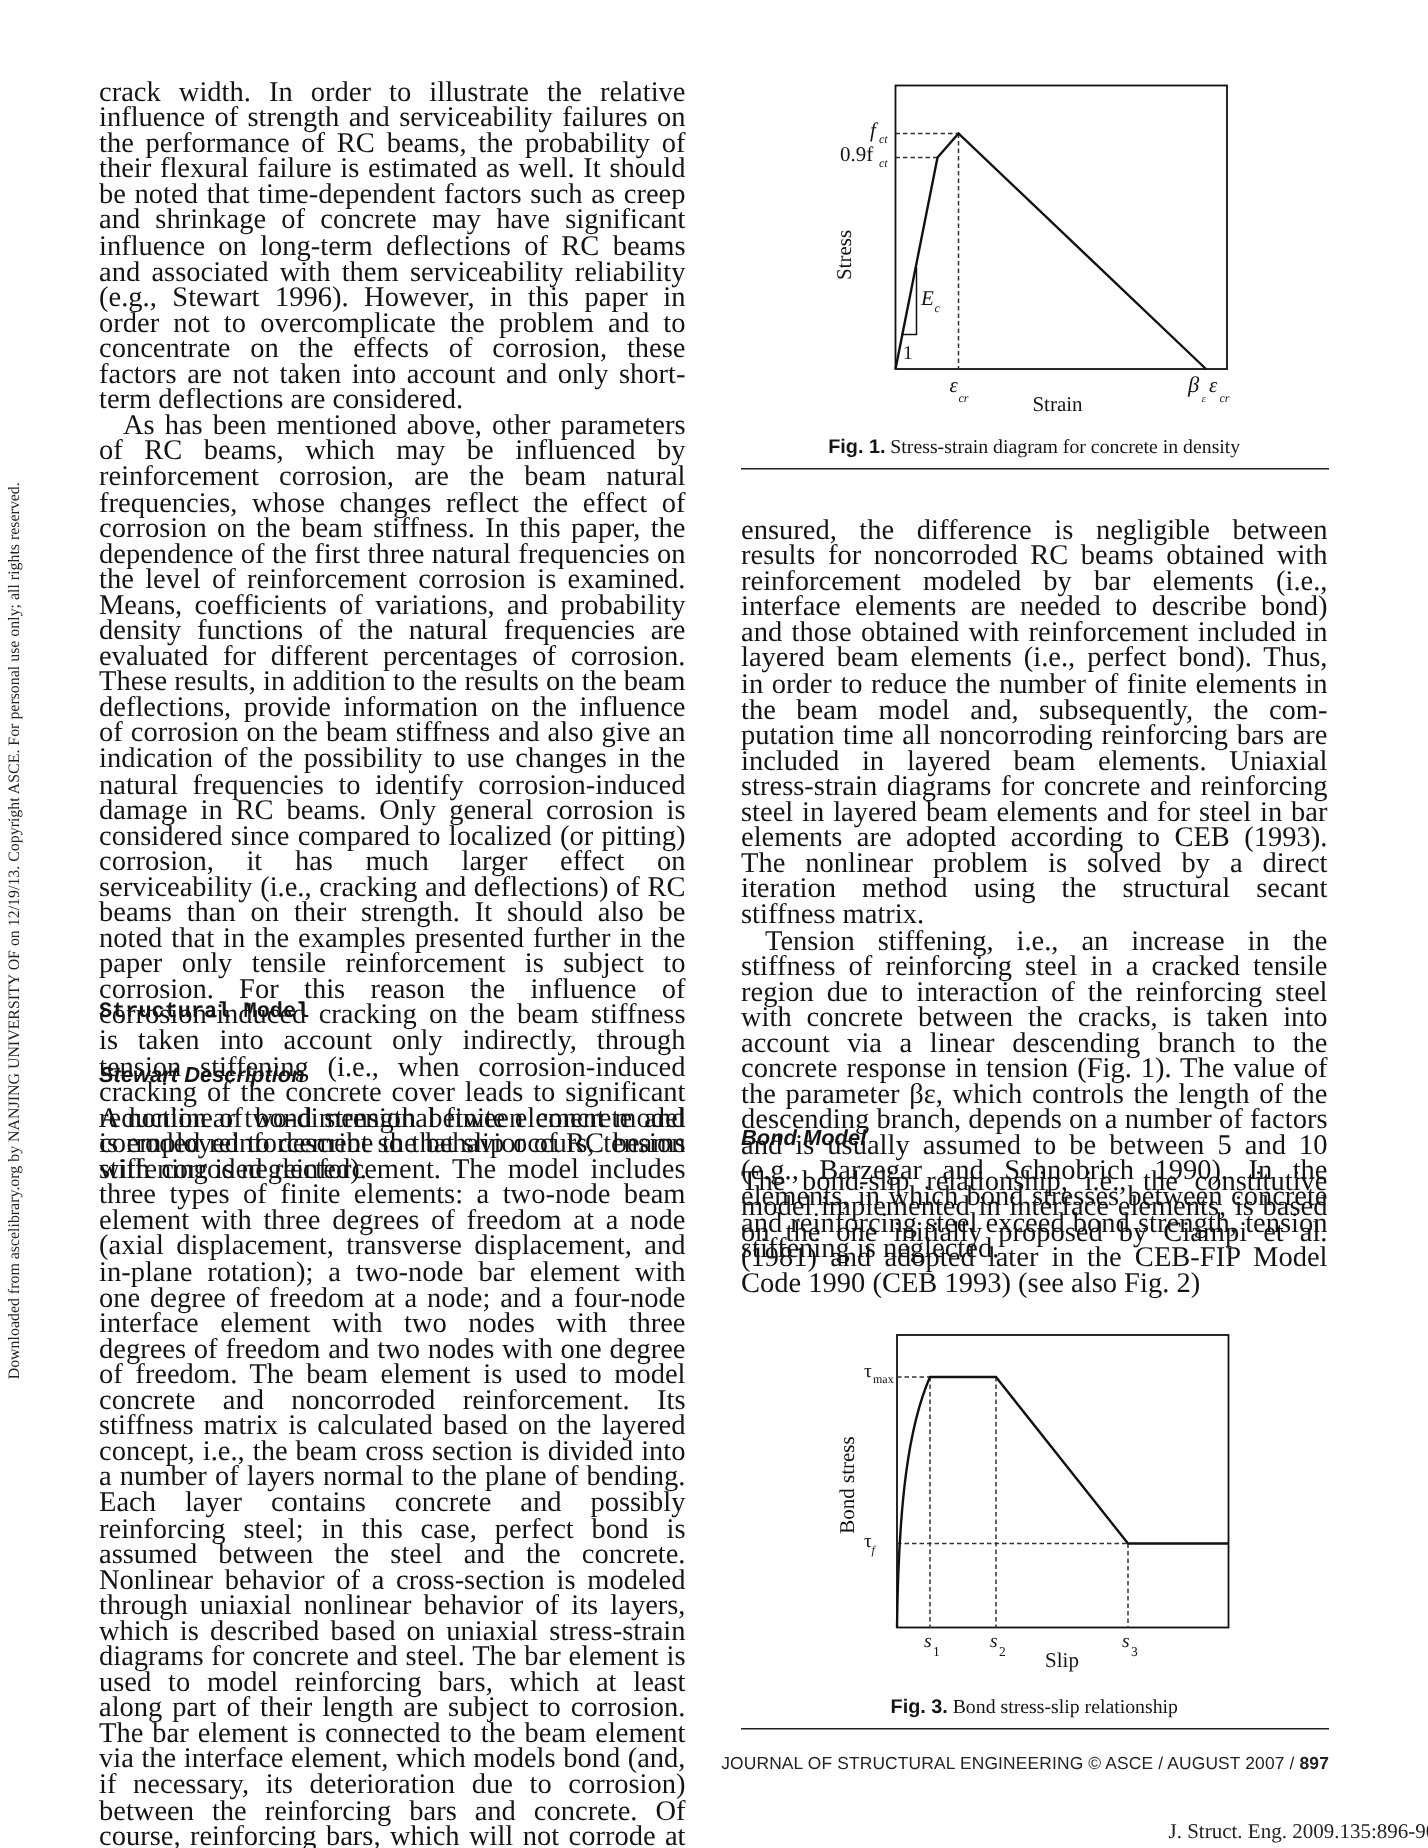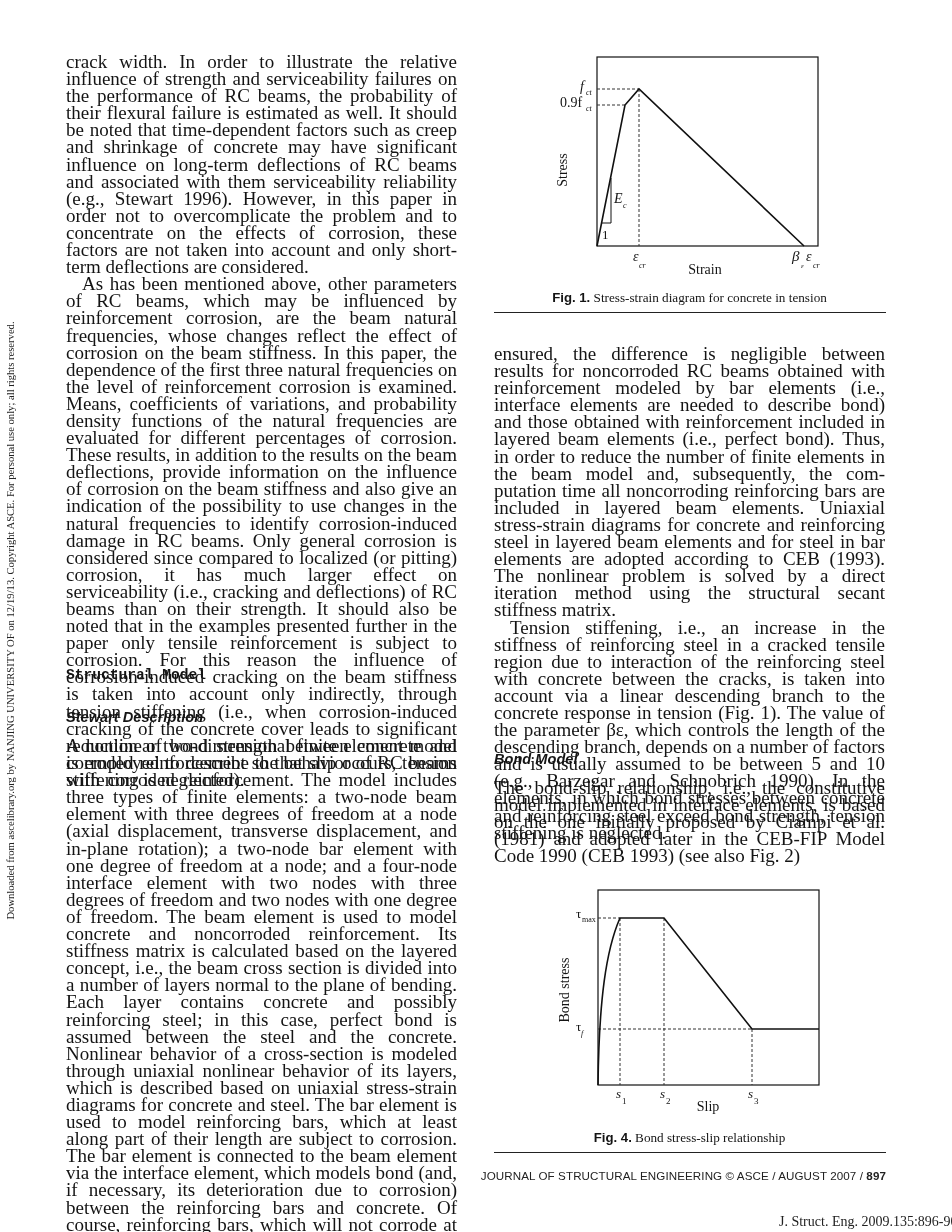--- a/index.html
+++ b/index.html
@@ -102,21 +102,21 @@
     <text x="93" y="216" font-size="14" font-style="italic">ε</text>
     <text x="99" y="223" font-size="8" font-style="italic">cr</text>
     <text x="165" y="229" font-size="14" text-anchor="middle">Strain</text>
     <text x="252" y="216" font-size="15" font-style="italic">β</text>
     <text x="261" y="223" font-size="7" font-style="italic">ε</text>
     <text x="266" y="216" font-size="14" font-style="italic">ε</text>
     <text x="273" y="223" font-size="8" font-style="italic">cr</text>
   </svg>
 </div>
 <div class="fig-caption" style="left:494px; width:391px; top:290px;">
-  <span class="lab">Fig. 1.</span><span> Stress-strain diagram for concrete in tension</span>
+  <span class="lab">Fig. 1.</span><span> Stress-strain diagram for concrete in density</span>
 </div>
 <div class="rule" style="left:494px; width:392px; top:312px;"></div>
 
 <div class="col col-right" style="top:345px;">
   <p>ensured, the difference is negligible between results for noncor­roded RC beams obtained with reinforcement modeled by bar elements (i.e., interface elements are needed to describe bond) and those obtained with reinforcement included in layered beam elements (i.e., perfect bond). Thus, in order to reduce the number of finite elements in the beam model and, subsequently, the com­putation time all noncorroding reinforcing bars are included in layered beam elements. Uniaxial stress-strain diagrams for con­crete and reinforcing steel in layered beam elements and for steel in bar elements are adopted according to CEB (1993). The non­linear problem is solved by a direct iteration method using the structural secant stiffness matrix.</p>
   <p class="indent">Tension stiffening, i.e., an increase in the stiffness of reinforc­ing steel in a cracked tensile region due to interaction of the reinforcing steel with concrete between the cracks, is taken into account via a linear descending branch to the concrete response in tension (Fig. 1). The value of the parameter βε, which controls the length of the descending branch, depends on a number of factors and is usually assumed to be between 5 and 10 (e.g., Barzegar and Schnobrich 1990). In the elements, in which bond stresses be­tween concrete and reinforcing steel exceed bond strength, ten­sion stiffening is neglected.</p>
 </div>
 
 <h3 class="h-sub" style="left:494px; top:751px;">Bond Model</h3>
 
@@ -145,20 +145,20 @@
     <text x="66" y="218" font-size="13" font-style="italic">s</text>
     <text x="72" y="224" font-size="9">1</text>
     <text x="110" y="218" font-size="13" font-style="italic">s</text>
     <text x="116" y="224" font-size="9">2</text>
     <text x="198" y="218" font-size="13" font-style="italic">s</text>
     <text x="204" y="224" font-size="9">3</text>
     <text x="158" y="231" font-size="14" text-anchor="middle">Slip</text>
   </svg>
 </div>
 <div class="fig-caption" style="left:494px; width:391px; top:1130px;">
-  <span class="lab">Fig. 4.</span><span> Bond stress-slip relationship</span>
+  <span class="lab">Fig. 3.</span><span> Bond stress-slip relationship</span>
 </div>
 <div class="rule" style="left:494px; width:392px; top:1152px;"></div>
 
 <div class="footer-journal">
   <span>JOURNAL OF STRUCTURAL ENGINEERING © ASCE / AUGUST 2007 / </span><b>897</b>
 </div>
 <div class="footer-cite">J. Struct. Eng. 2009.135:896-905.</div>
 
 </body></html>

